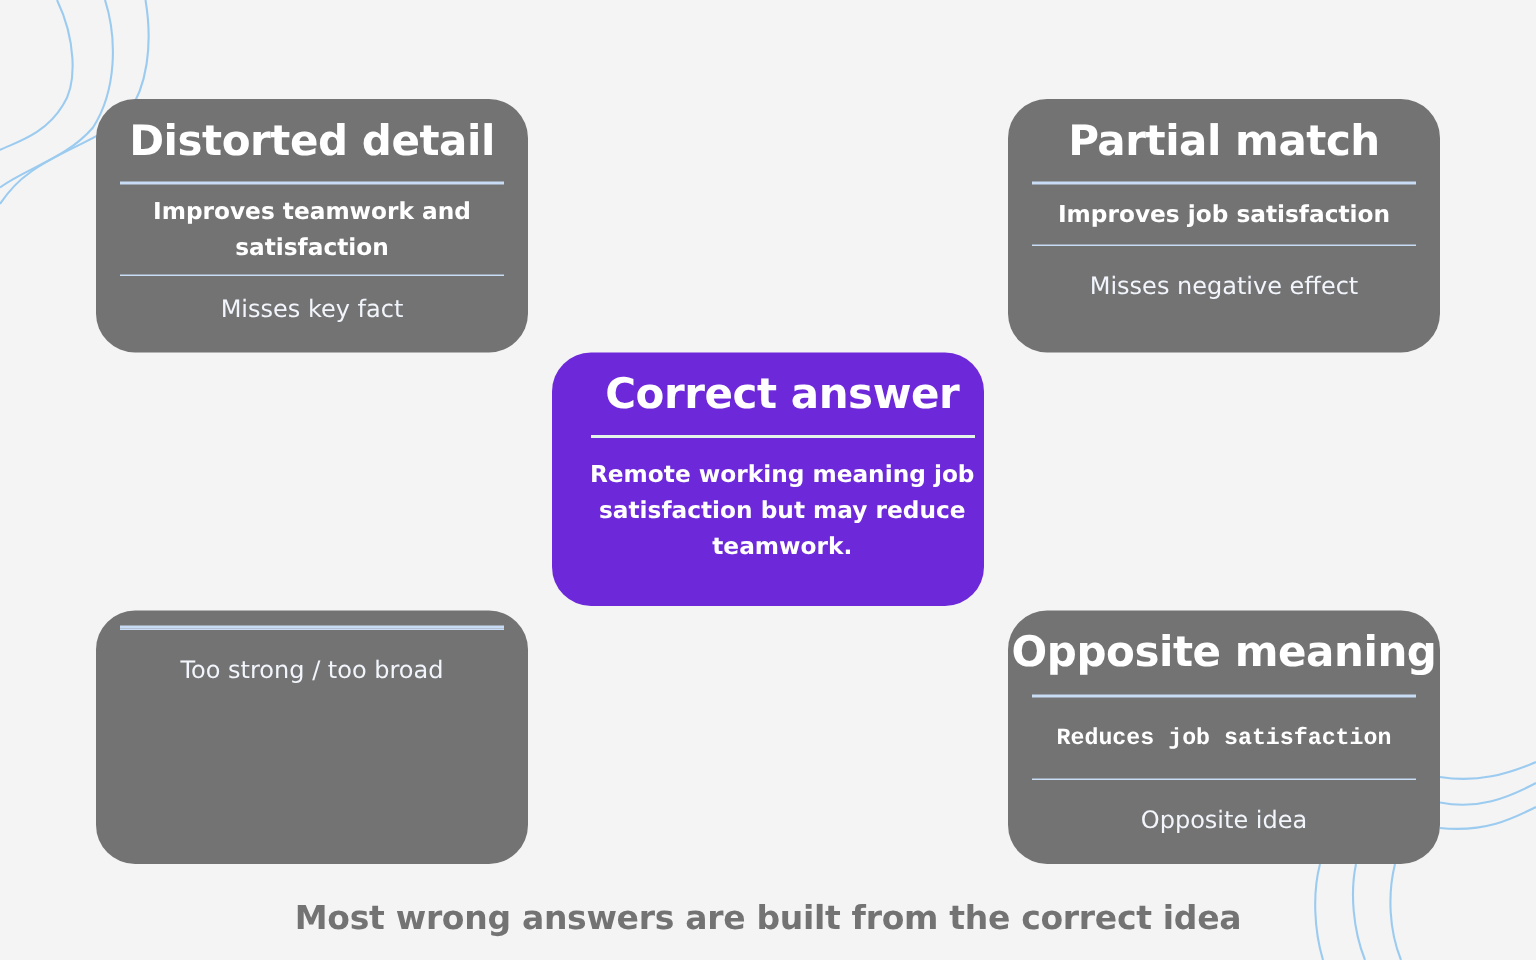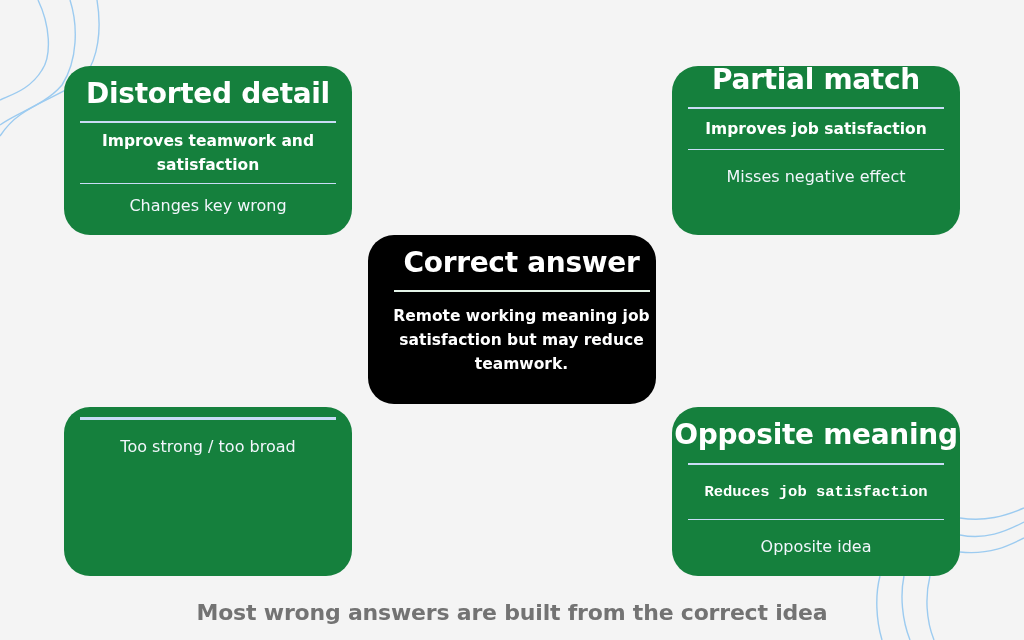--- a/index.html
+++ b/index.html
@@ -17,31 +17,31 @@
     .deco {
       position: absolute;
       left: 0;
       top: 0;
       width: 1024px;
       height: 640px;
       pointer-events: none;
     }
     .card {
       position: absolute;
-      background: #15803d;
+      background: #737373;
       border-radius: 26px;
       color: #ffffff;
       box-sizing: border-box;
       text-align: center;
       display: flex;
       flex-direction: column;
       align-items: center;
     }
     .card.green {
-      background: #000000;
+      background: #6d28d9;
       padding-left: 19px;
     }
     .card-title {
       font-weight: bold;
       font-size: 28px;
       line-height: 1;
       white-space: nowrap;
       letter-spacing: -0.3px;
     }
     .divider {
@@ -99,25 +99,25 @@
     <path d="M 904 576 C 900 595, 902 620, 910 640"></path>
     <path d="M 930 576 C 925 596, 926 620, 934 640"></path>
   </g>
 </svg>
 
 <div class="card" style="left:64px; top:66px; width:288px; height:169px;">
   <div class="card-title" style="margin-top:14px; height:32px;">Distorted detail</div>
   <div class="divider" style="margin-top:9px;"></div>
   <div class="card-example" style="height:60px; width:240px;">Improves teamwork and satisfaction</div>
   <div class="divider"></div>
-  <div class="card-note" style="height:44px;">Changes key wrong</div>
+  <div class="card-note" style="height:44px;">Misses key fact</div>
 </div>
 
 <div class="card" style="left:672px; top:66px; width:288px; height:169px;">
-  <div class="card-title" style="height:32px;">Partial match</div>
+  <div class="card-title" style="margin-top:14px; height:32px;">Partial match</div>
   <div class="divider" style="margin-top:9px;"></div>
   <div class="card-example" style="height:40px; width:250px;">Improves job satisfaction</div>
   <div class="divider"></div>
   <div class="card-note" style="height:54px;">Misses negative effect</div>
 </div>
 
 <div class="card green" style="left:368px; top:235px; width:288px; height:169px;">
   <div class="card-title" style="margin-top:14px; height:32px;">Correct answer</div>
   <div class="divider" style="margin-top:9px;"></div>
   <div class="card-example" style="height:96px; width:262px; padding-bottom:4px;">Remote working meaning job satisfaction but may reduce teamwork.</div>

